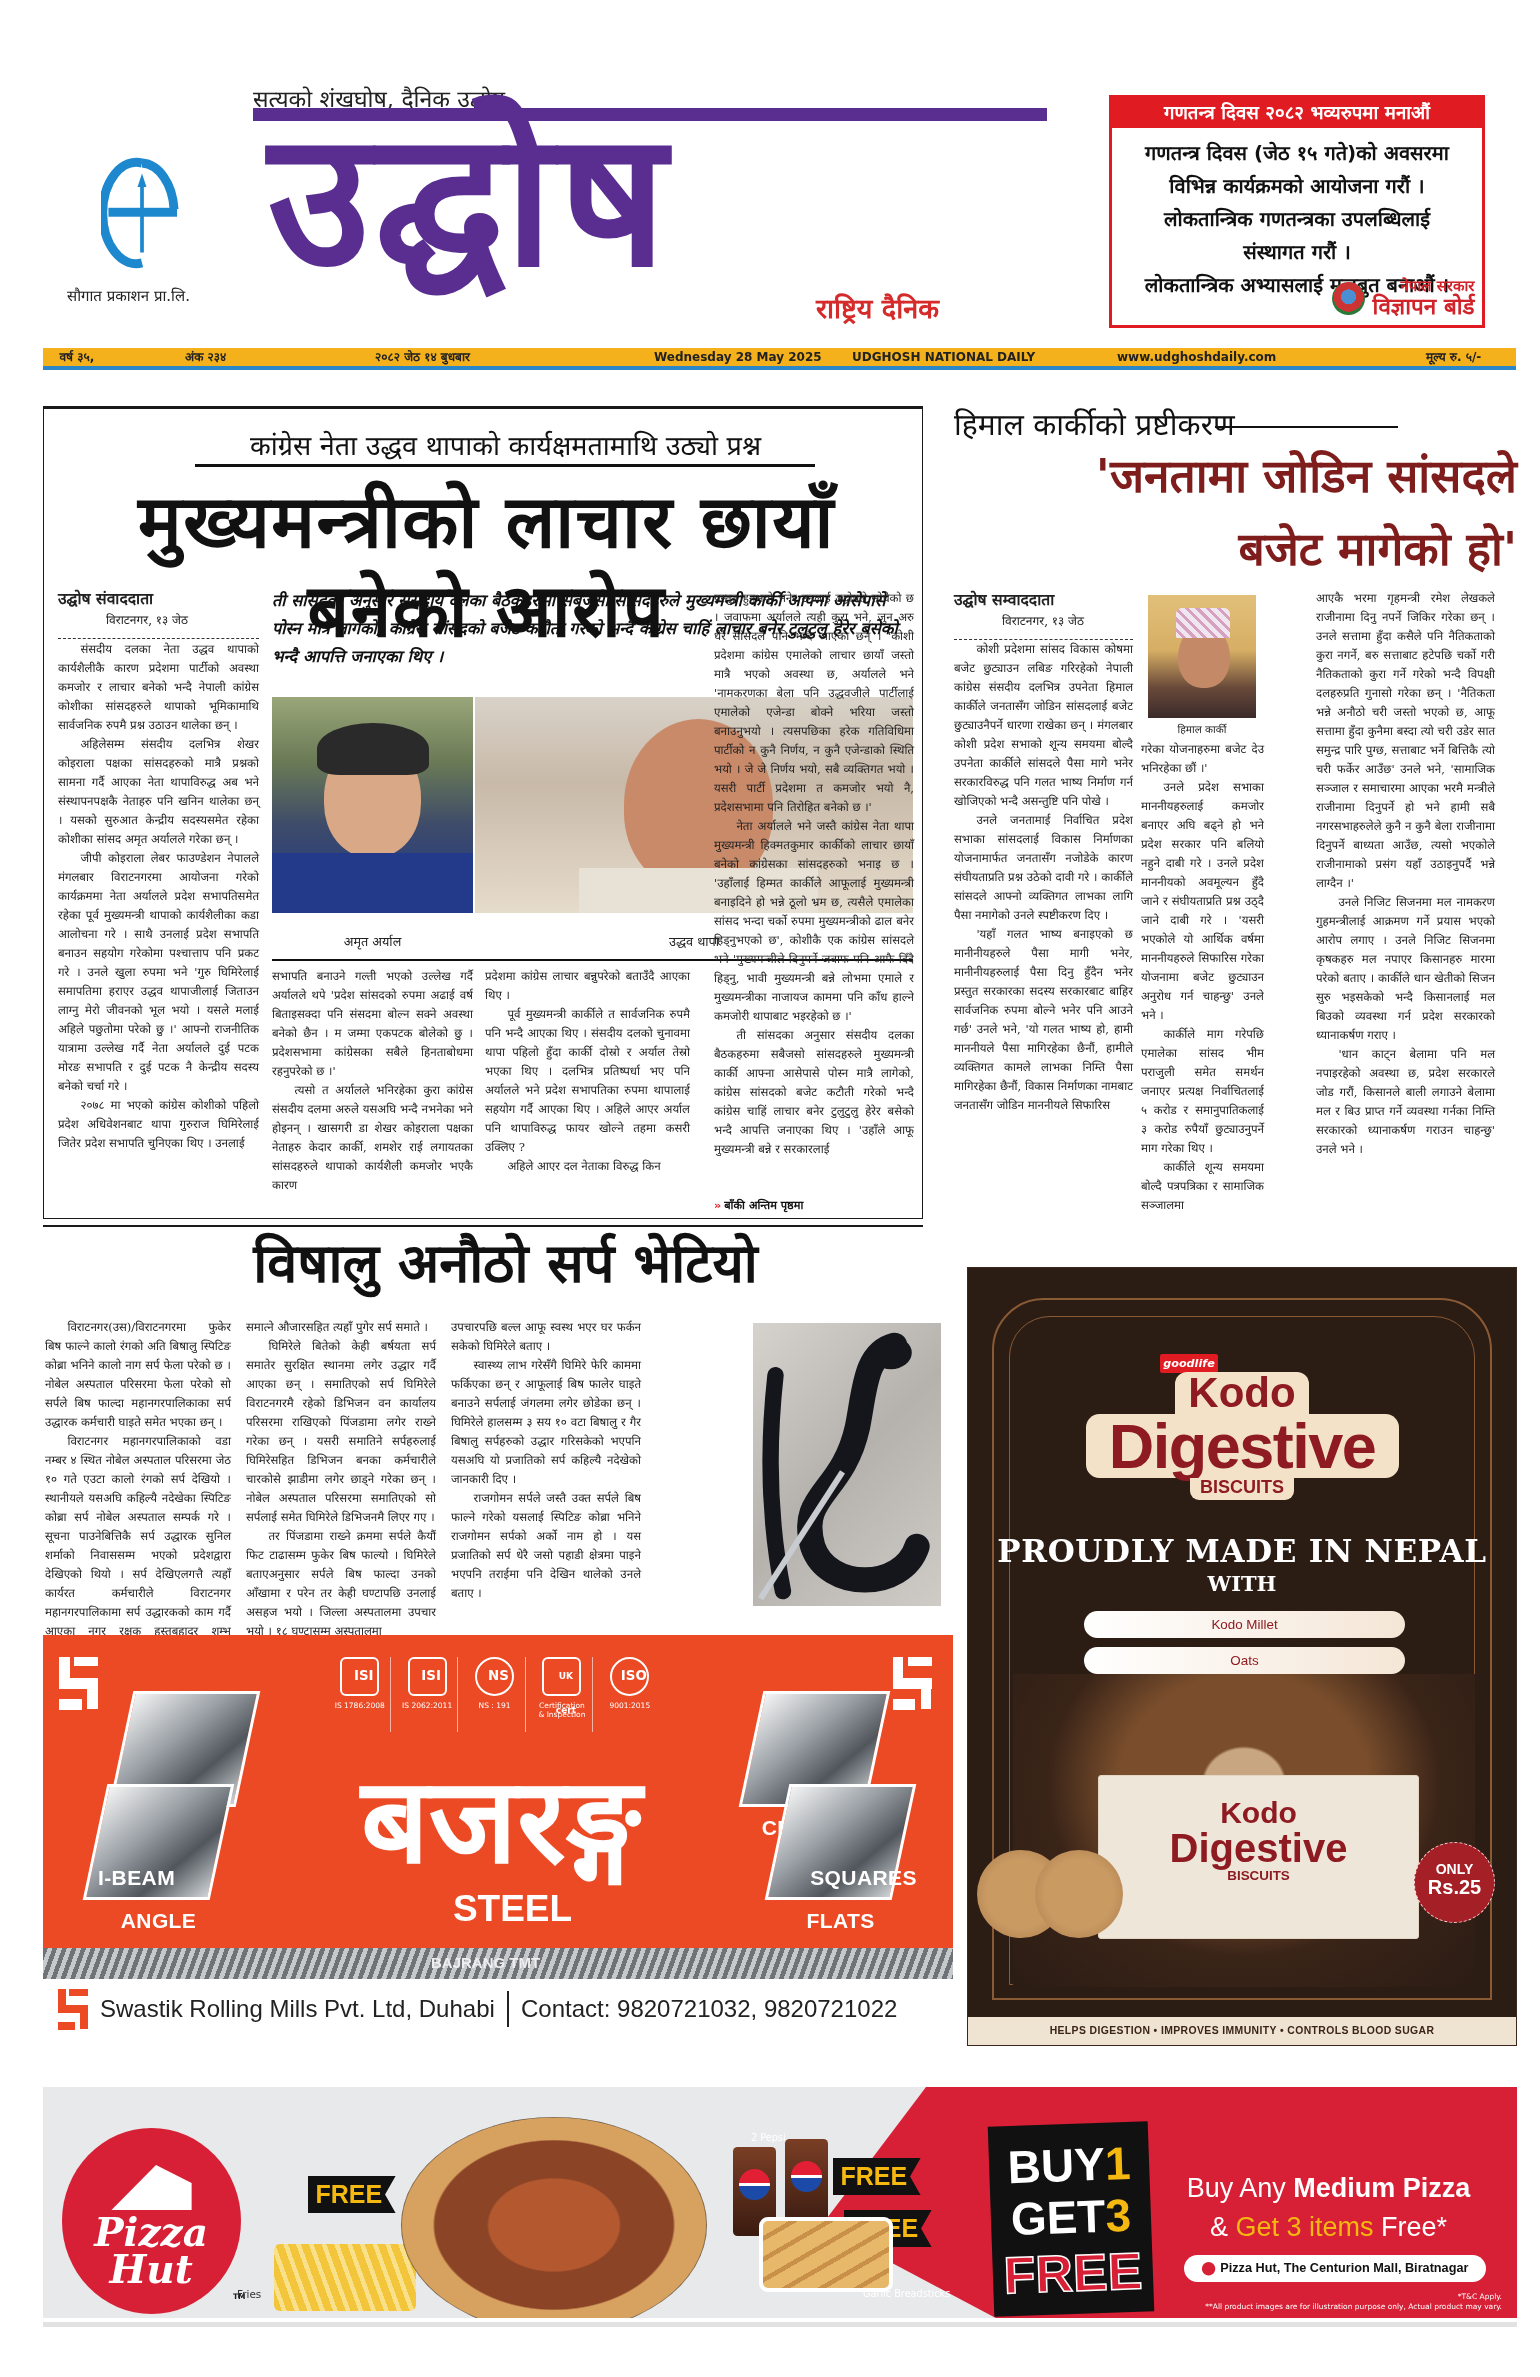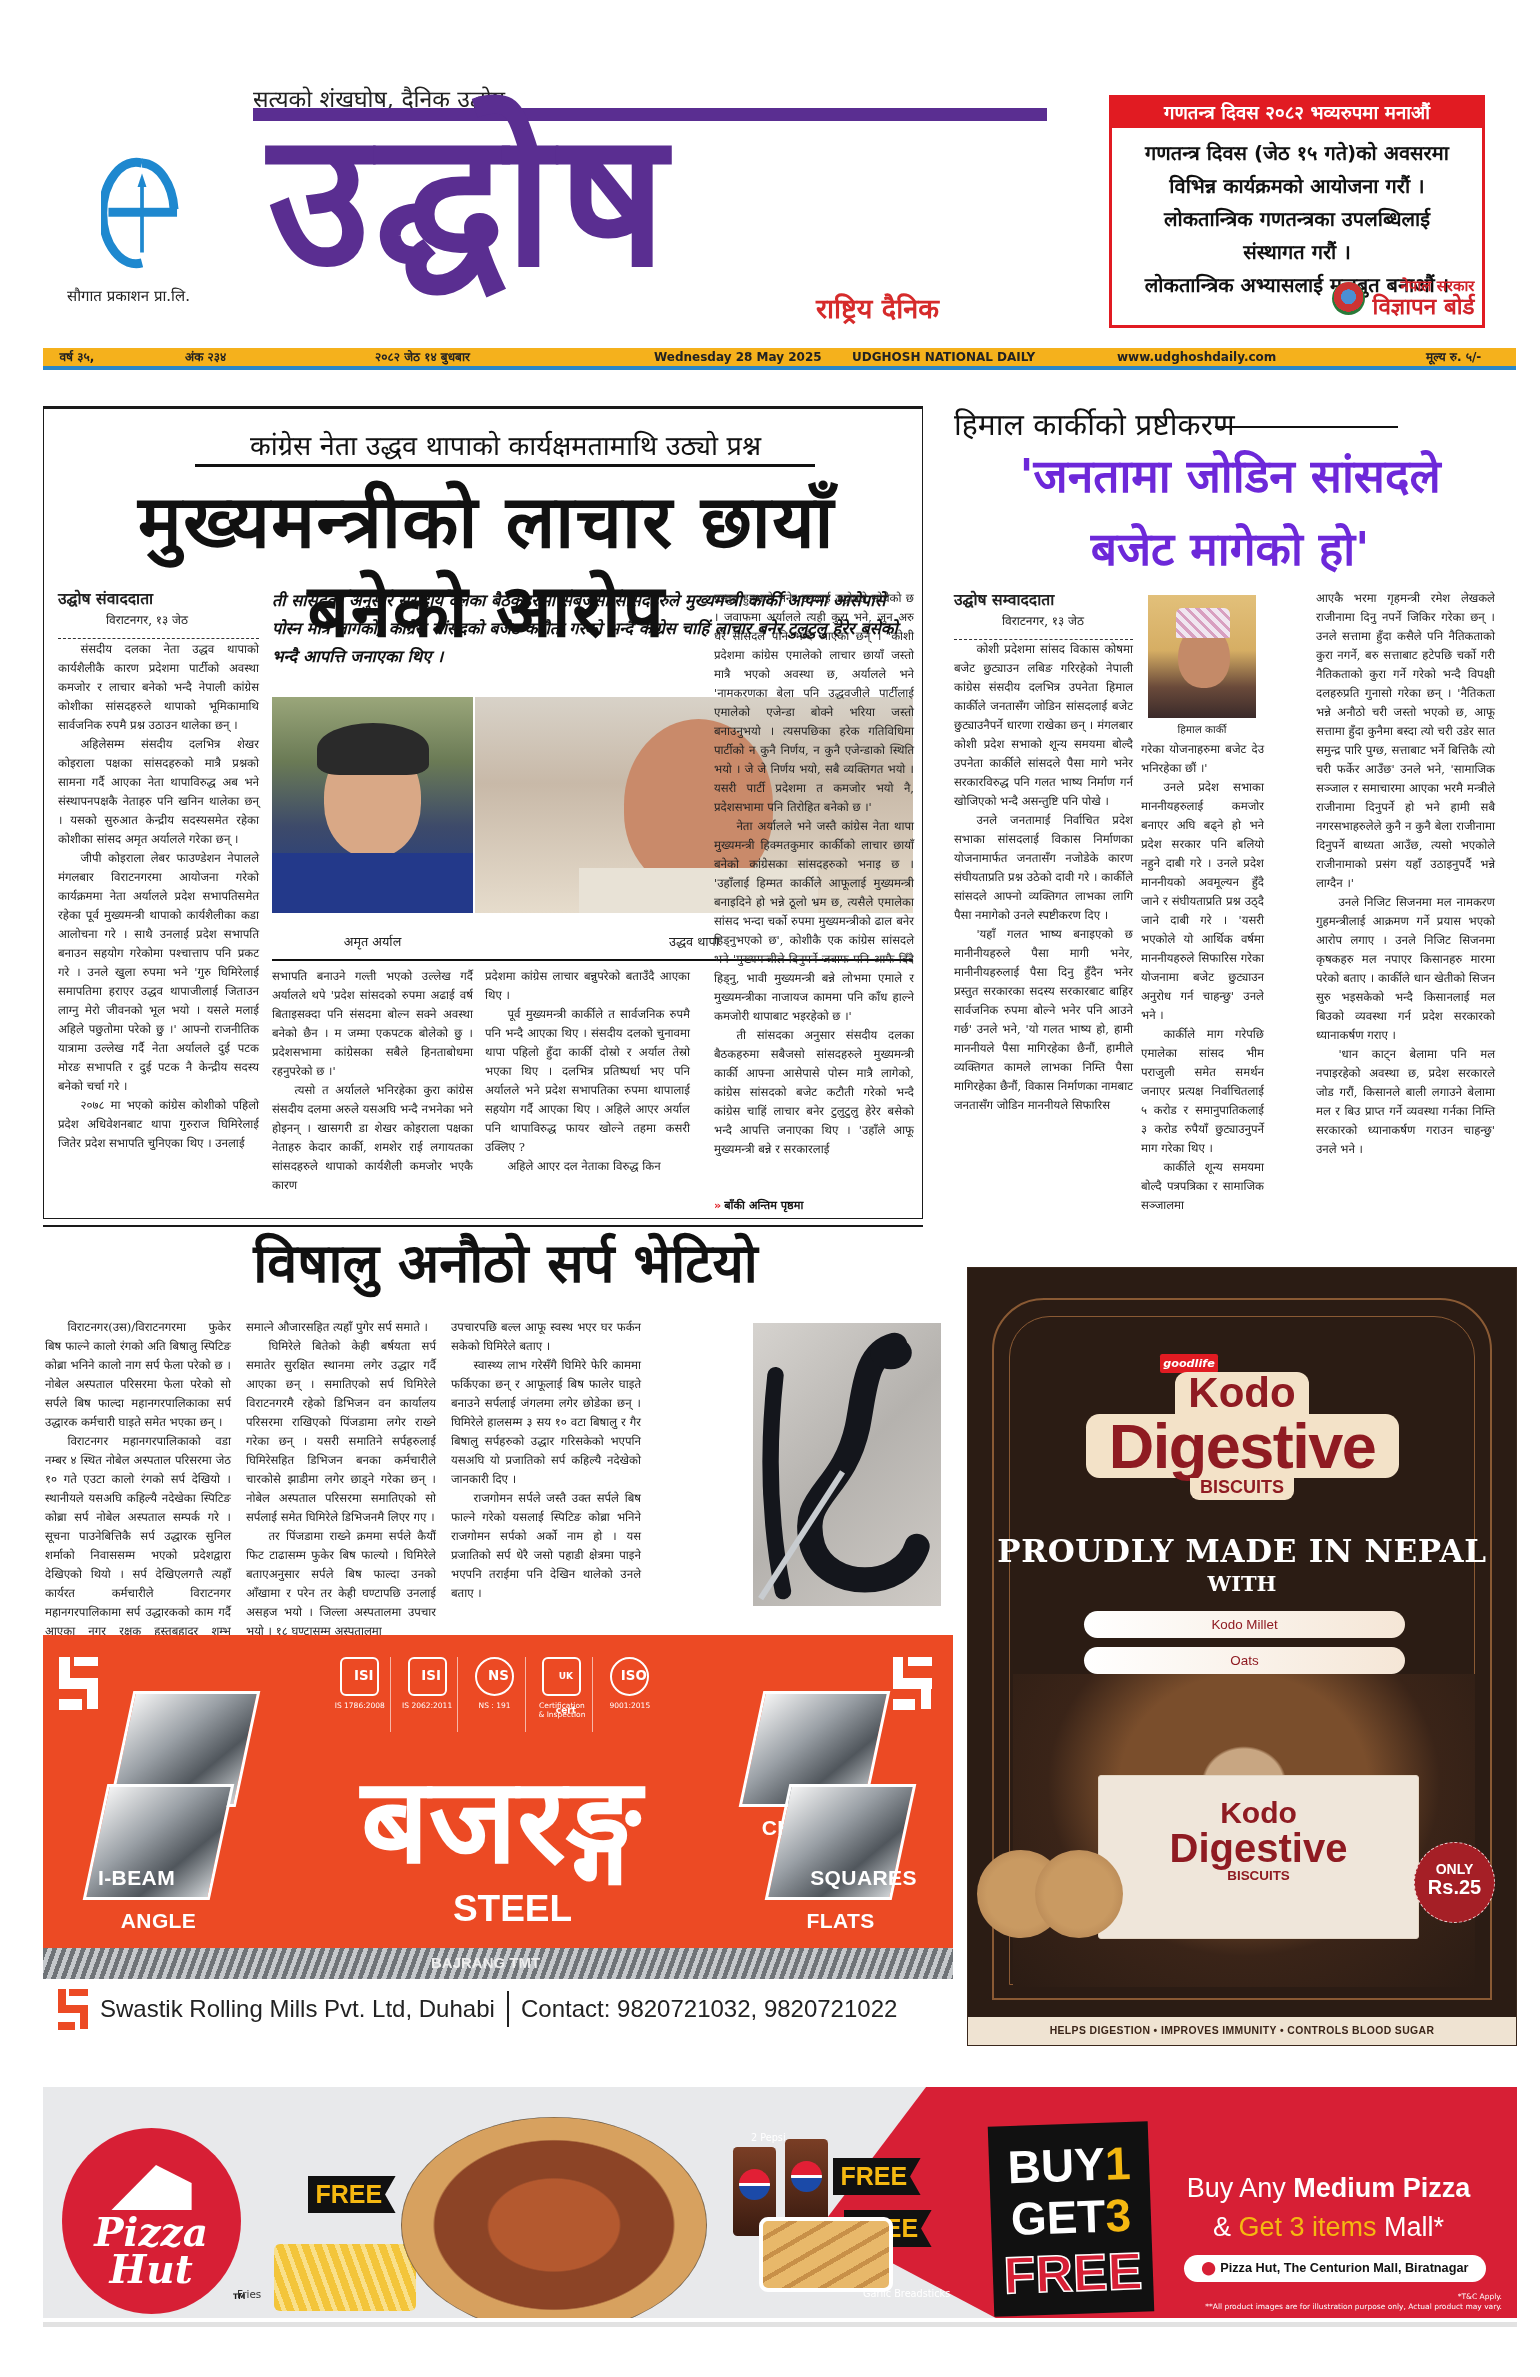--- a/index.html
+++ b/index.html
@@ -47,21 +47,21 @@
   .photo-2 { left: 475px; top: 697px; width: 438px; height: 216px; background: linear-gradient(180deg,#d8d2c8 0%, #c8b9a8 40%, #e6dccc 100%); }
   .face { position: absolute; border-radius: 50% 50% 45% 45%; }
   .cap { position: absolute; font-size: 12.7px; color: #222; text-align: center; font-family: "DejaVu Serif", serif; }
   .cap-rule { left: 272px; top: 959px; width: 641px; height: 1.5px; background: #111; }
   .cont { left: 714px; top: 1197px; font-size: 11.2px; font-weight: bold; color: #111; }
   .cont .arrow { color: #e11b22; font-weight: bold; margin-right: 3px; }
 
   
   .r-kicker { left: 954px; top: 403px; font-size: 30px; color: #111; }
   .r-kicker-line { left: 1215px; top: 426px; width: 183px; height: 2.2px; background: #111; }
-  .headline2 { left: 943px; top: 440px; width: 574px; text-align: center; font-size: 46px; font-weight: bold; line-height: 73px; color: #6d28d9; }
+  .headline2 { left: 943px; top: 440px; width: 574px; text-align: right; font-size: 46px; font-weight: bold; line-height: 73px; color: #7f1d1d; }
   .photo-3 { left: 1148px; top: 595px; width: 108px; height: 123px; background: linear-gradient(180deg,#e2c07a 0%,#d6ae64 45%,#6a4a3a 75%,#3a2a2a 100%); }
 
   
   .story-rule { left: 43px; top: 1225px; width: 880px; height: 2.2px; background: #1a1a1a; }
   .headline3 { left: 43px; top: 1223px; width: 880px; text-align: center; font-size: 54px; font-weight: bold; color: #111; line-height: 82px; padding-left: 45px; }
   .photo-snake { left: 753px; top: 1323px; width: 188px; height: 283px; background: linear-gradient(135deg,#d6d3cf 0%,#b5b2ae 50%,#cfcbc6 100%); }
 
   
   .kodo { left: 967px; top: 1267px; width: 550px; height: 779px; background: #2b1c14; border: 0.7px solid #3a281d; }
   .kodo-frame { position: absolute; left: 24px; top: 30px; right: 24px; bottom: 45px; border: 2.2px solid #8a5a34; border-radius: 52px 52px 0 0; }
@@ -415,21 +415,21 @@
   <div class="free-flag" style="left:801px; top:123px;">FREE</div>
   <div class="garlic"></div>
   <div class="garlic-lbl">Garlic Breadsticks</div>
   <div class="buy-box">
     <span class="b1"><span>BUY</span><em>1</em></span>
     <span class="b1" style="margin-top:0"><span>GET</span><em>3</em></span>
     <span class="b3">FREE</span>
   </div>
   <div class="ph-offer">
     <div><span>Buy Any </span><b>Medium Pizza</b></div>
-    <div><span>&amp; </span><span class="y">Get 3 items</span><span> Mall*</span></div>
+    <div><span>&amp; </span><span class="y">Get 3 items</span><span> Free*</span></div>
   </div>
   <div class="ph-loc">
     <span class="pin">⬤</span><span>Pizza Hut, The Centurion Mall, Biratnagar</span>
   </div>
   <div class="ph-tc">
     <div>*T&amp;C Apply.</div>
     <div>**All product images are for illustration purpose only, Actual product may vary.</div>
   </div>
 </div>
 <div class="abs bottom-rule"></div>

